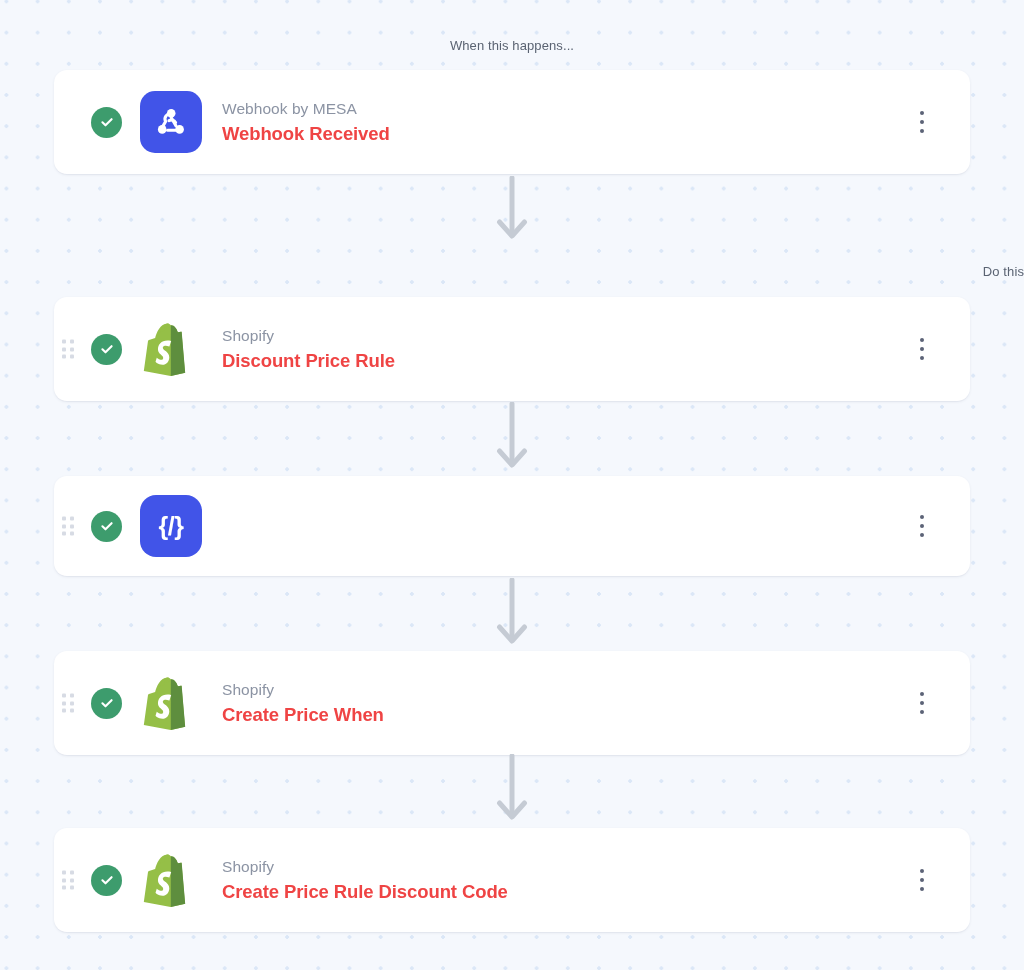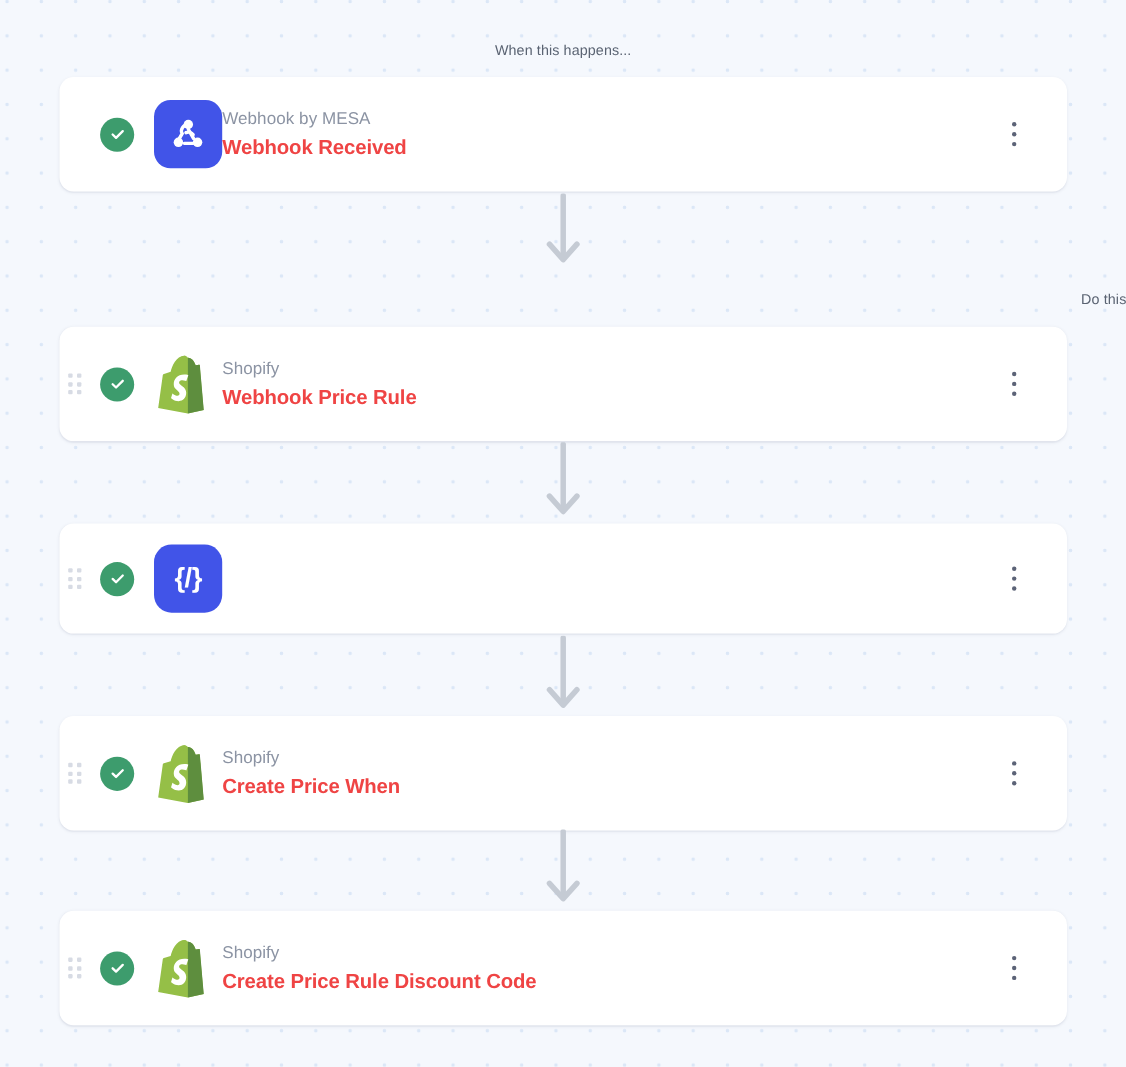--- a/index.html
+++ b/index.html
@@ -116,20 +116,21 @@
     color: #ffffff;
     font-family: "Liberation Sans", "DejaVu Sans", sans-serif;
     font-size: 25px;
     font-weight: 700;
     letter-spacing: -0.5px;
     line-height: 1;
   }
 
   
   .card-text {
+    margin-left: 20px;
     display: flex;
     flex-direction: column;
     justify-content: center;
     gap: 3px;
   }
   .card-sub {
     font-size: 15.5px;
     color: #8b93a3;
     line-height: 1.25;
     letter-spacing: 0.05px;
@@ -246,21 +247,21 @@
       <svg width="58" height="58" viewBox="0 0 64 64" aria-hidden="true">
         <path d="M43.6 13.1c-.2-.2-.5-.2-.7-.2l-3.3.5c-1.4-4-3.8-7.7-7.5-7.7h-.3c-1-1.3-2.3-1.9-3.4-1.9-8.5 0-12.6 10.7-13.9 16.1l-5.9 1.8c-1.8.6-1.9.6-2.1 2.3L2 56.2l29.6 5.5 16-3.5s-4-44.8-4-45.1z" fill="#95bf47"></path>
         <path d="M42.9 12.9l-3.3.5c-1.4-4-3.8-7.7-7.5-7.7h-.3V61.7l16-3.5s-4-44.8-4-45.1c-.2-.2-.5-.2-.7-.2z" fill="#5e8e3e"></path>
         <path d="M32.2 23.3l-2 5.9s-1.8-.9-3.9-.9c-3.2 0-3.3 2-3.3 2.5 0 2.7 7.1 3.8 7.1 10.2 0 5-3.2 8.3-7.5 8.3-5.1 0-7.7-3.2-7.7-3.2l1.4-4.5s2.7 2.3 5 2.3c1.5 0 2.1-1.2 2.1-2 0-3.6-5.8-3.8-5.8-9.6 0-4.9 3.5-9.7 10.6-9.7 2.7 0 4 .7 4 .7z" fill="#ffffff"></path>
         <path d="M30.2 7.1c.4.5.6 1.3.6 1.3l-4 1.2c1-3.5 2.8-5.2 3.4-2.5z" fill="#95bf47"></path>
         <path d="M28.3 3.8c.3 0 .6.1.9.3-2 .9-4.1 3.3-5 8.1l-4.5 1.4c1.3-4.3 4.3-9.8 8.6-9.8z" fill="#95bf47"></path>
       </svg>
     </div>
     <div class="card-text">
       <div class="card-sub">Shopify</div>
-      <div class="card-title">Webhook Price Rule</div>
+      <div class="card-title">Discount Price Rule</div>
     </div>
     <div class="kebab">
       <i></i>
         <i></i>
         <i></i>
     </div>
   </div>
 
   <div class="connector conn-2">
     <svg width="40" height="70" viewBox="0 0 40 70" aria-hidden="true">

